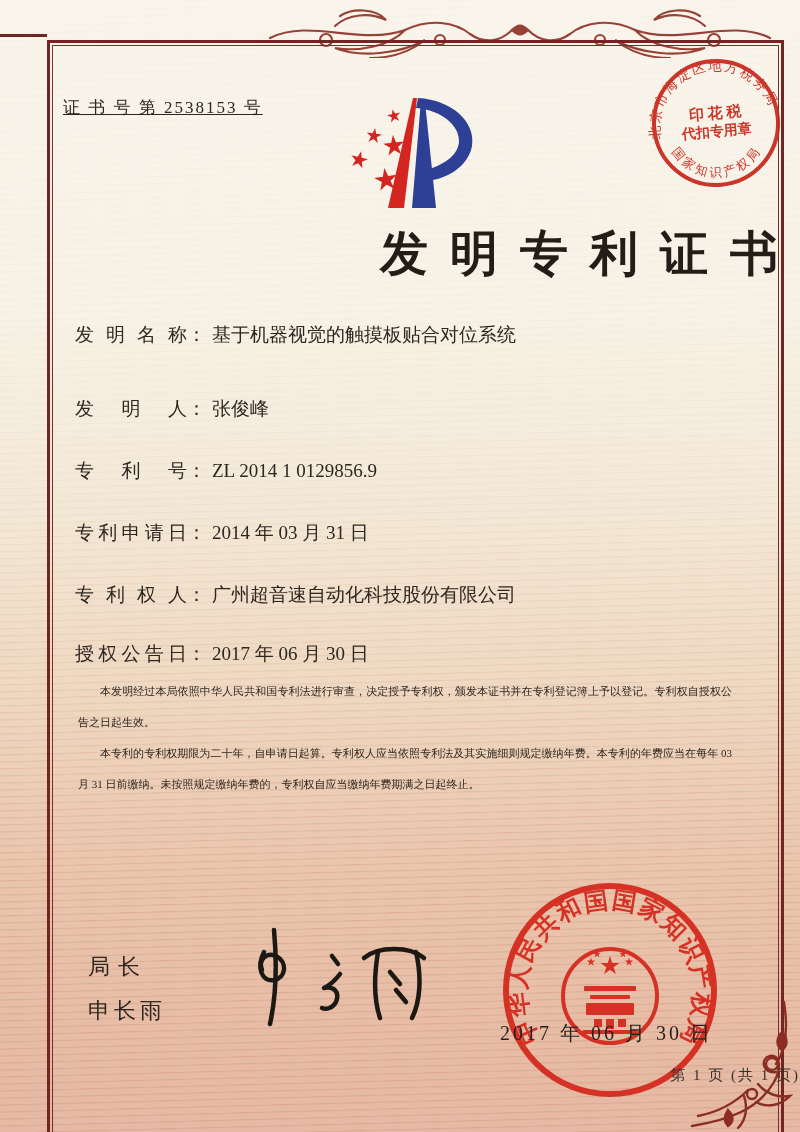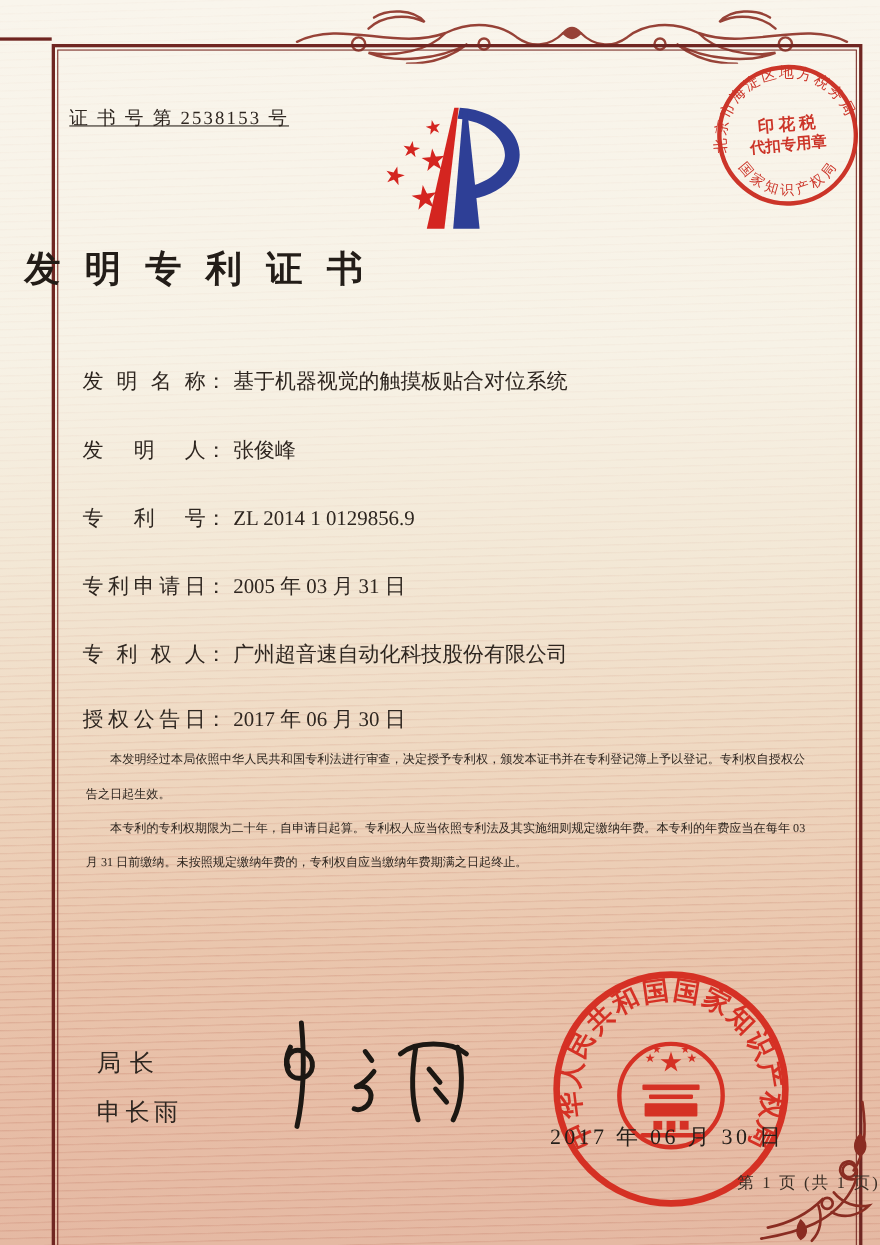--- a/index.html
+++ b/index.html
@@ -32,22 +32,22 @@
     border:3px solid #702622;box-sizing:border-box;
   }
   .frame-inner{
     position:absolute;inset:2px;border:1px solid #7b2d27;
   }
   .cert-no{
     position:absolute;left:63px;top:96px;
     font-size:17px;letter-spacing:2px;color:#2e2620;text-decoration:underline;
   }
   .title{
-    position:absolute;left:0;top:222px;width:800px;text-align:left;
-    font-size:33px;font-weight:bold;letter-spacing:22px;text-indent:22px;
+    position:absolute;left:0;top:222px;width:800px;text-align:right;
+    font-size:48px;font-weight:bold;letter-spacing:22px;text-indent:22px;
     color:#231d18;
   }
   .logo{position:absolute;left:330px;top:90px;width:152px;height:128px;}
   .tax-stamp{position:absolute;left:645px;top:52px;width:142px;height:142px;opacity:.93;transform:rotate(-5deg);}
   .fields{position:absolute;left:75px;top:0;width:640px;}
   .field{position:absolute;left:0;font-size:19px;white-space:nowrap;color:#2e2620;}
   .f-label{display:inline-block;width:112px;text-align:justify;text-align-last:justify;vertical-align:bottom;}
   .f-colon{margin-right:6px;}
   .paras{
     position:absolute;left:78px;top:676px;width:654px;
@@ -130,31 +130,31 @@
     <text font-size="12.5" fill="#c9271b" letter-spacing="3">
       <textPath href="#taxBottom" startOffset="6">国家知识产权局</textPath>
     </text>
     <text x="71" y="66" text-anchor="middle" font-size="15" fill="#c9271b" font-weight="bold">印 花 税</text>
     <text x="71" y="84" text-anchor="middle" font-size="14" fill="#c9271b" font-weight="bold">代扣专用章</text>
   </svg>
 
   <div class="title">发明专利证书</div>
 
   <div class="fields">
-    <div class="field" style="top:334px">
+    <div class="field" style="top:322px">
       <span class="f-label">发明名称</span><span class="f-colon">：</span><span>基于机器视觉的触摸板贴合对位系统</span>
     </div>
     <div class="field" style="top:396px">
       <span class="f-label">发明人</span><span class="f-colon">：</span><span>张俊峰</span>
     </div>
     <div class="field" style="top:458px">
       <span class="f-label">专利号</span><span class="f-colon">：</span><span>ZL 2014 1 0129856.9</span>
     </div>
     <div class="field" style="top:520px">
-      <span class="f-label">专利申请日</span><span class="f-colon">：</span><span>2005 年 03 月 31 日</span>
+      <span class="f-label">专利申请日</span><span class="f-colon">：</span><span>2014 年 03 月 31 日</span>
     </div>
     <div class="field" style="top:582px">
       <span class="f-label">专利权人</span><span class="f-colon">：</span><span>广州超音速自动化科技股份有限公司</span>
     </div>
     <div class="field" style="top:641px">
       <span class="f-label">授权公告日</span><span class="f-colon">：</span><span>2017 年 06 月 30 日</span>
     </div>
   </div>
 
   <div class="paras">

